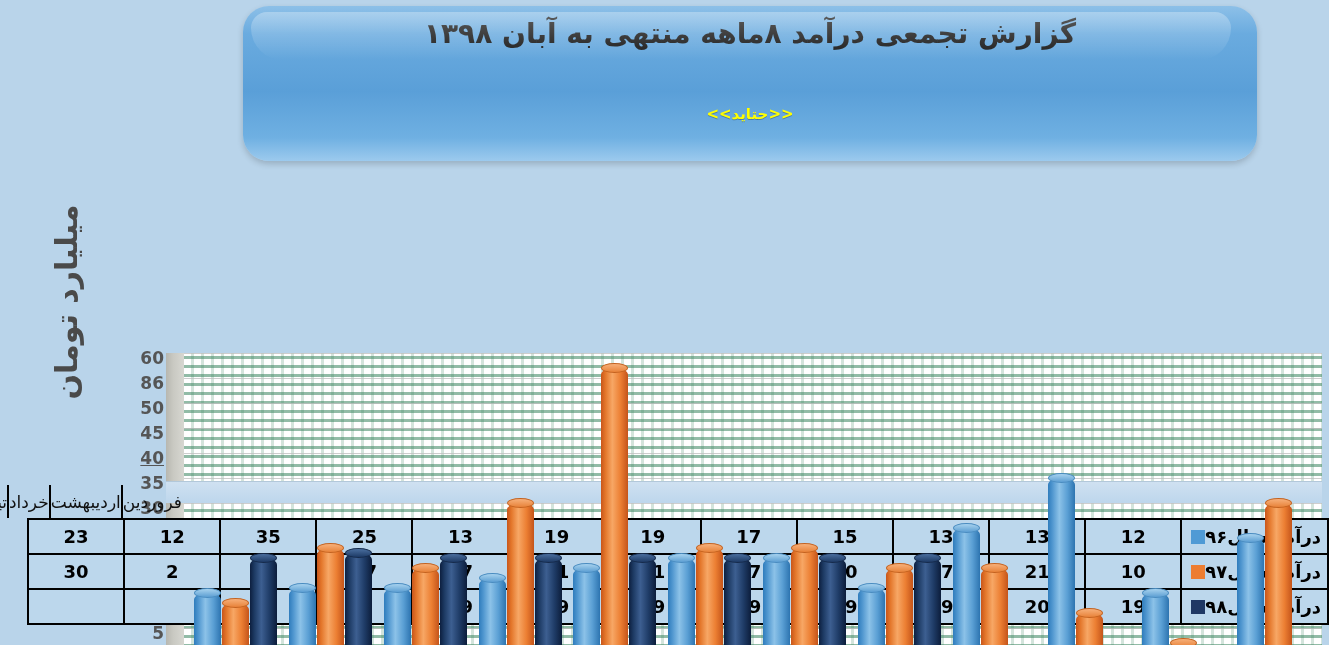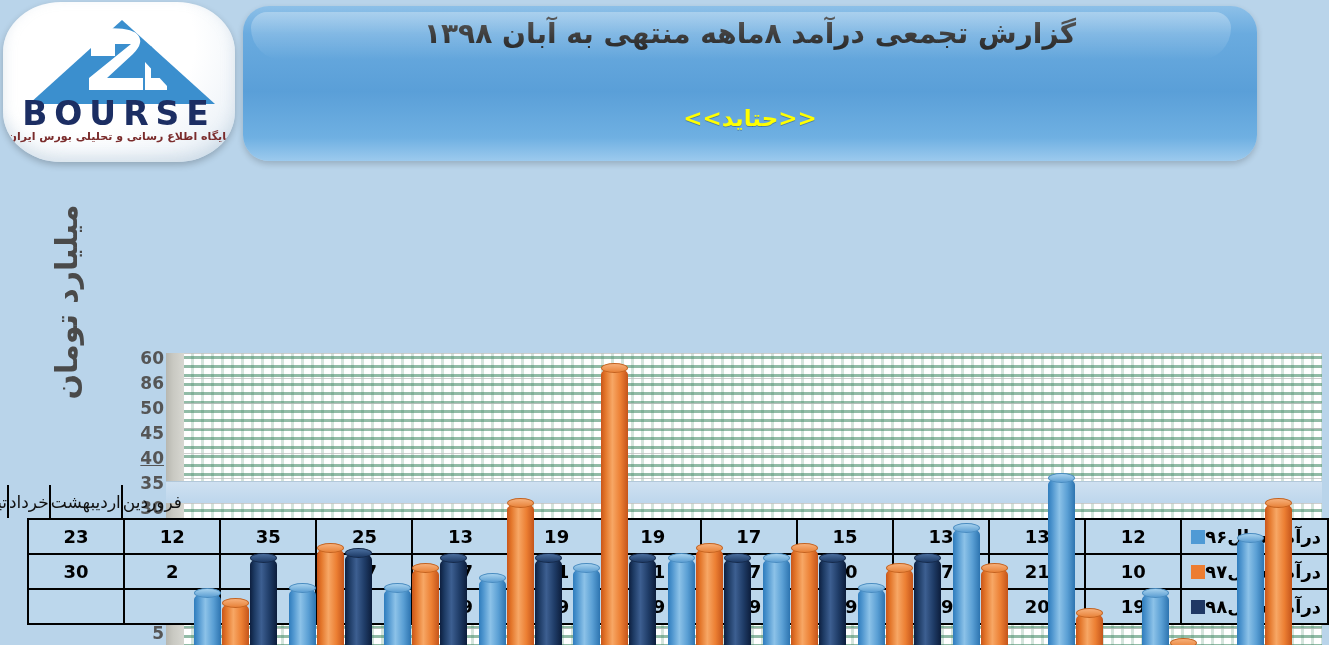--- a/index.html
+++ b/index.html
@@ -22,21 +22,21 @@
   }
   #header-plate:after{
     content:"";position:absolute;left:8px;top:6px;right:26px;height:48px;
     border-radius:20px 20px 40px 40px;
     background:linear-gradient(180deg,rgba(255,255,255,.30),rgba(255,255,255,0));
     pointer-events:none;
   }
   .htxt{position:absolute;width:100%;text-align:center;font-weight:bold;line-height:1.12;}
   #h-line1{top:12px;font-size:28px;color:#1a1a1a;letter-spacing:0px;}
   #h-line2{top:58px;font-size:26px;color:#ffff00;text-shadow:0 1px 0 rgba(0,0,0,.25);}
-  #h-line3{top:100px;font-size:23px;color:#ffff00;text-shadow:0 1px 0 rgba(0,0,0,.25);}
+  #h-line3{top:100px;font-size:15px;color:#ffff00;text-shadow:0 1px 0 rgba(0,0,0,.25);}
 
   
   #logo{
     position:absolute;left:3px;top:2px;width:232px;height:160px;
     border-radius:58px/50px;
     background:radial-gradient(ellipse at 34% 26%,#ffffff 0%,#ffffff 52%,#f2f6fa 74%,#dbe6f0 100%);
     box-shadow:0 3px 7px rgba(0,0,0,.22), inset 0 -6px 14px rgba(160,185,205,.35);
     overflow:hidden;
   }
   #logo-mark{position:absolute;left:24px;top:14px;width:190px;height:92px;}
@@ -133,31 +133,20 @@
   }
   .sw1{background:#4f9ad5;}
   .sw2{background:#ed7d31;}
   .sw3{background:#1f3864;}
 </style>
 </head>
 <body>
 
 <div id="header-bar">
 
-  <div id="logo">
-    <svg id="logo-mark" viewBox="0 0 190 92">
-      <polygon points="95,4 188,88 2,88" fill="#3b8fce"></polygon>
-      <path d="M62,74 L62,62 L104,28 L88,28 L88,40 L64,40 L64,22 Q64,12 80,12 Q104,12 110,18 Q118,26 106,38 L80,62 L116,62 L116,74 Z" fill="#ffffff"></path>
-      <polygon points="122,40 146,68 122,68" fill="#ffffff" opacity="0"></polygon>
-      <path d="M118,74 L118,46 L140,70 L140,74 Z" fill="#ffffff"></path>
-      <polygon points="124,30 150,62 124,62" fill="#3b8fce"></polygon>
-    </svg>
-    <div id="logo-word">BOURSE</div>
-    <div id="logo-sub">پایگاه اطلاع رسانی و تحلیلی بورس ایران</div>
-  </div>
 
   <div id="header-plate">
     <div class="htxt" id="h-line1">گزارش تجمعی درآمد  ۸ماهه منتهی به آبان ۱۳۹۸</div>
     <div class="htxt" id="h-line3">&lt;&lt;حتاید&gt;&gt;</div>
   </div>
 </div>
 
 <div id="chart-wrap">
   <div id="y-axis-title">میلیارد تومان</div>
   <div id="y-ticks">

